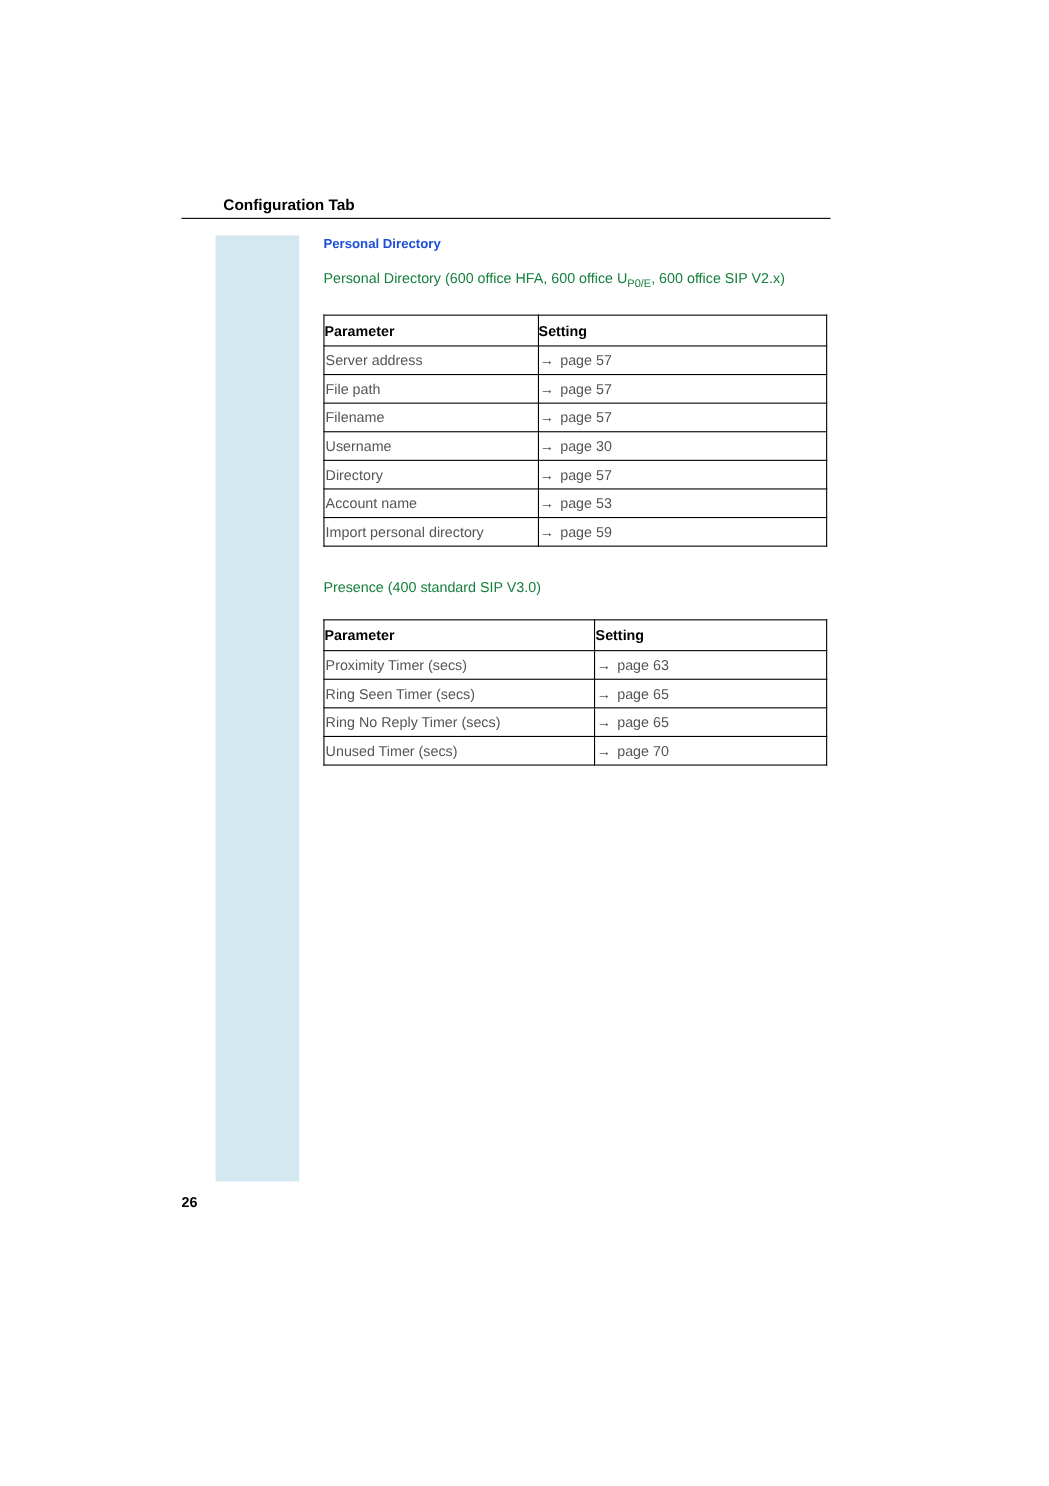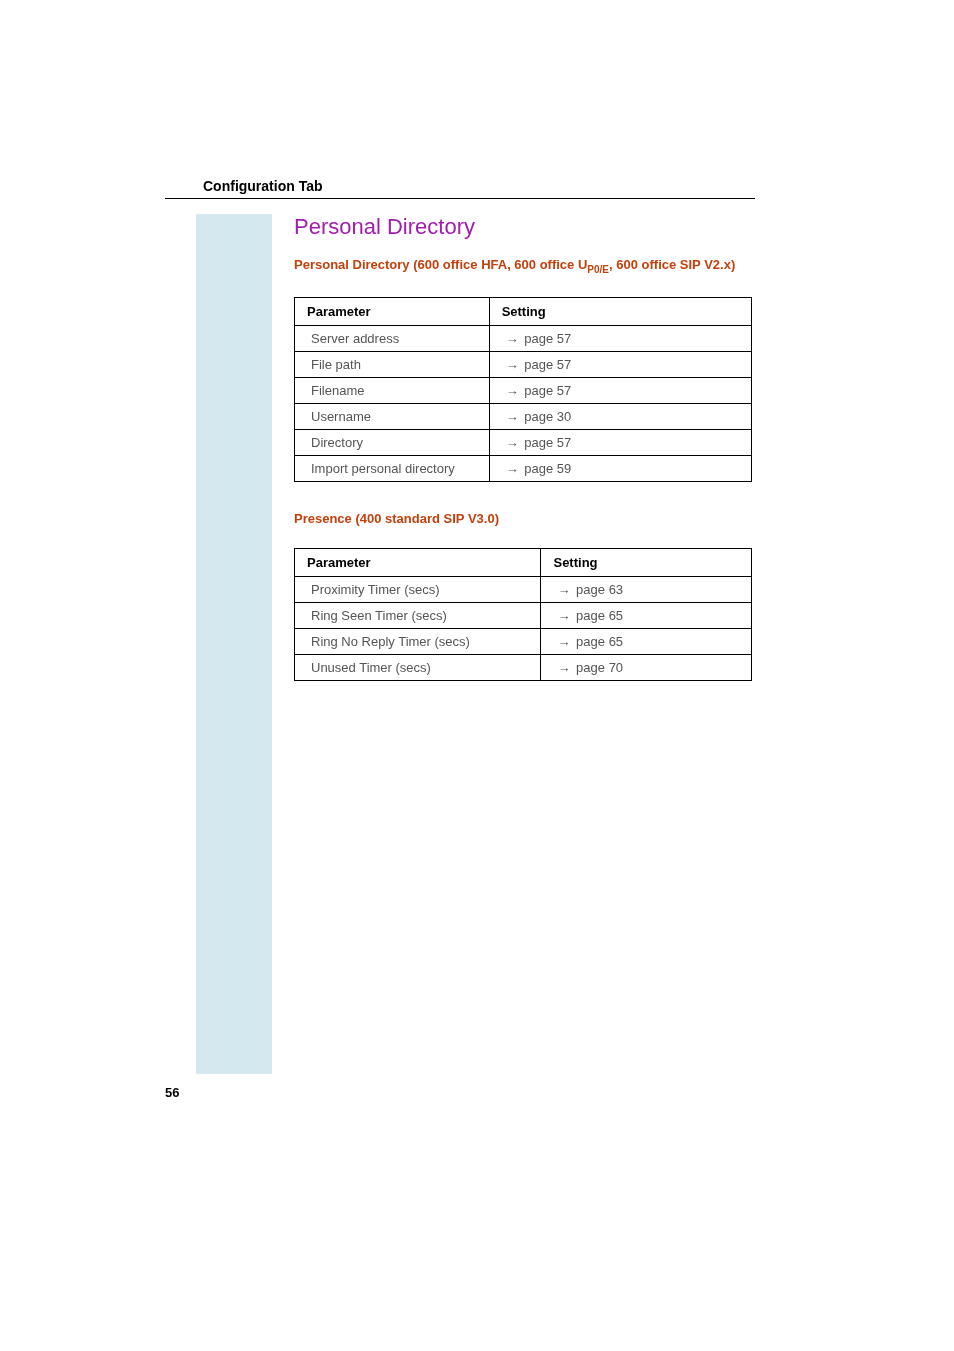--- a/index.html
+++ b/index.html
@@ -44,30 +44,30 @@
       background: #d4e8f0;
     }
     
     .content {
       position: absolute;
       top: 214px;
       left: 294px;
     }
     
     .section-title {
-      font-size: 22px;
+      font-size: 12px;
+      font-weight: bold;
+      color: #1d4ed8;
+      margin-bottom: 16px;
+    }
+    
+    .subsection-title {
+      font-size: 13px;
       font-weight: normal;
-      color: #a21caf;
-      margin-bottom: 16px;
-    }
-    
-    .subsection-title {
-      font-size: 13px;
-      font-weight: bold;
-      color: #c2410c;
+      color: #15803d;
       margin-bottom: 20px;
       line-height: 1.4;
     }
     
     .subscript {
       font-size: 10px;
       vertical-align: sub;
     }
     
     table {
@@ -80,28 +80,28 @@
     }
     
     table.table2 {
       width: 458px;
     }
     
     th {
       text-align: left;
       font-weight: bold;
       font-size: 13px;
-      padding: 6px 12px;
+      padding: 6px 0;
       border: 1px solid #000;
       background: #fff;
     }
     
     td {
       font-size: 13px;
-      padding: 5px 16px;
+      padding: 5px 1px;
       border: 1px solid #000;
       color: #555;
     }
     
     .col-param-1 {
       width: 195px;
     }
     
     .col-setting-1 {
       width: 263px;
@@ -169,20 +169,24 @@
       </tr>
       <tr>
         <td>Username</td>
         <td><span class="arrow">→</span> <span>page 30</span></td>
       </tr>
       <tr>
         <td>Directory</td>
         <td><span class="arrow">→</span> <span>page 57</span></td>
       </tr>
       <tr>
+        <td>Account name</td>
+        <td><span class="arrow">→</span> <span>page 53</span></td>
+      </tr>
+      <tr>
         <td>Import personal directory</td>
         <td><span class="arrow">→</span> <span>page 59</span></td>
       </tr>
     </tbody>
   </table>
 
 
   <div class="subsection-title">Presence (400 standard SIP V3.0)</div>
 
   <table class="table2">
@@ -207,13 +211,13 @@
       </tr>
       <tr>
         <td>Unused Timer (secs)</td>
         <td><span class="arrow">→</span> <span>page 70</span></td>
       </tr>
     </tbody>
   </table>
 
 </div>
 
-<div class="page-number">56</div>
+<div class="page-number">26</div>
 
 </body></html>

